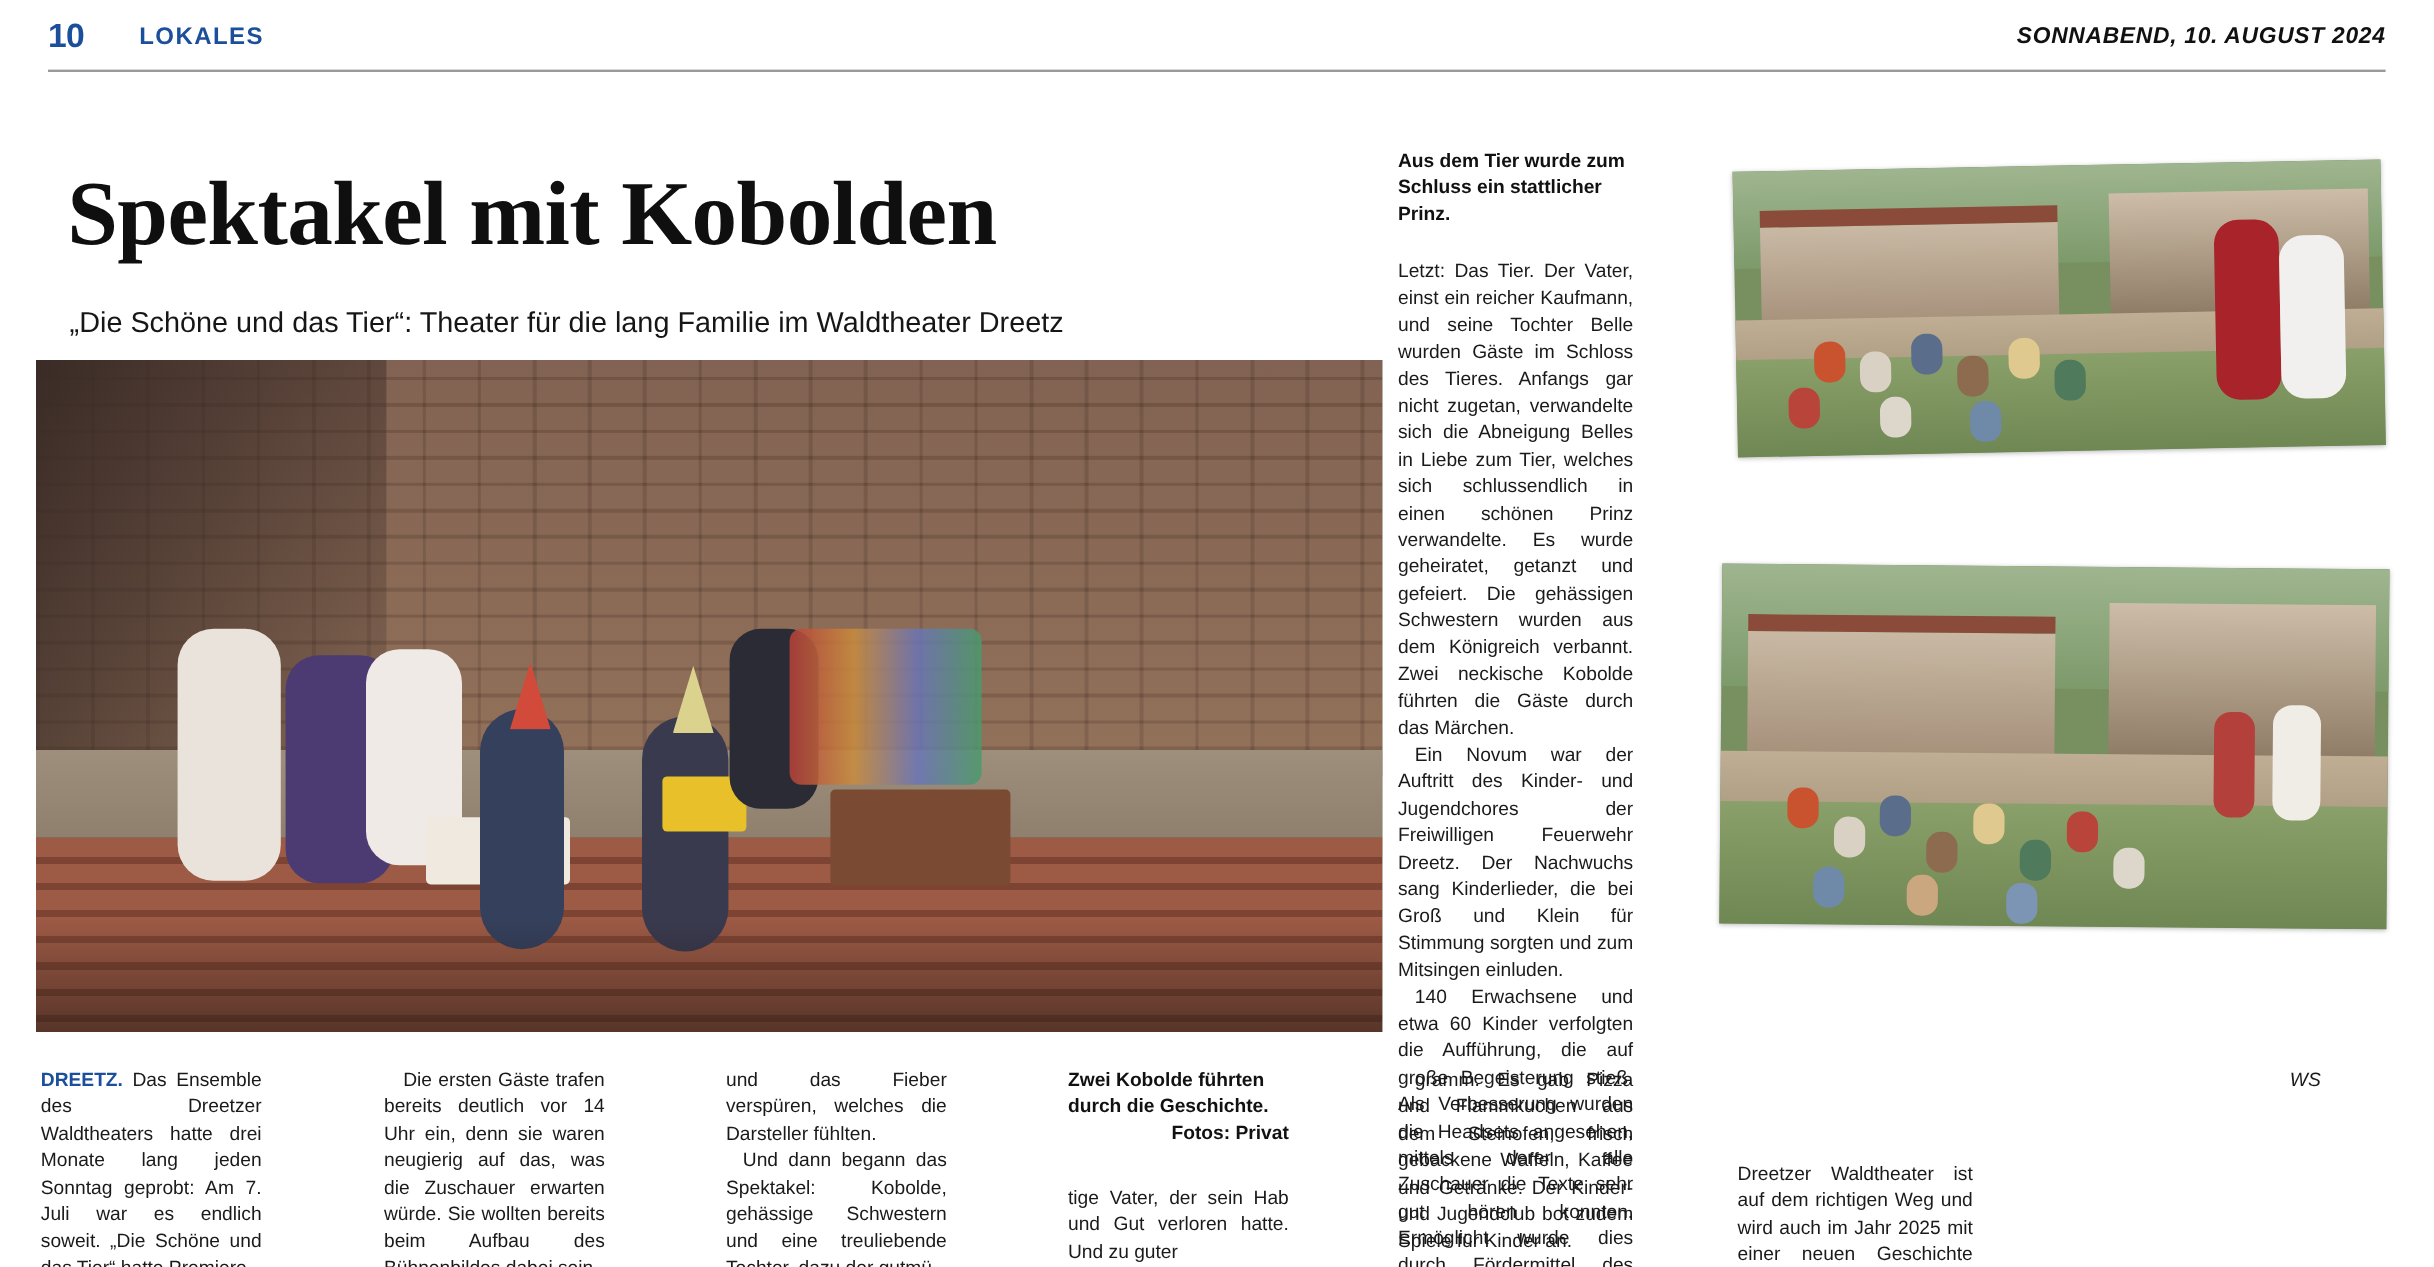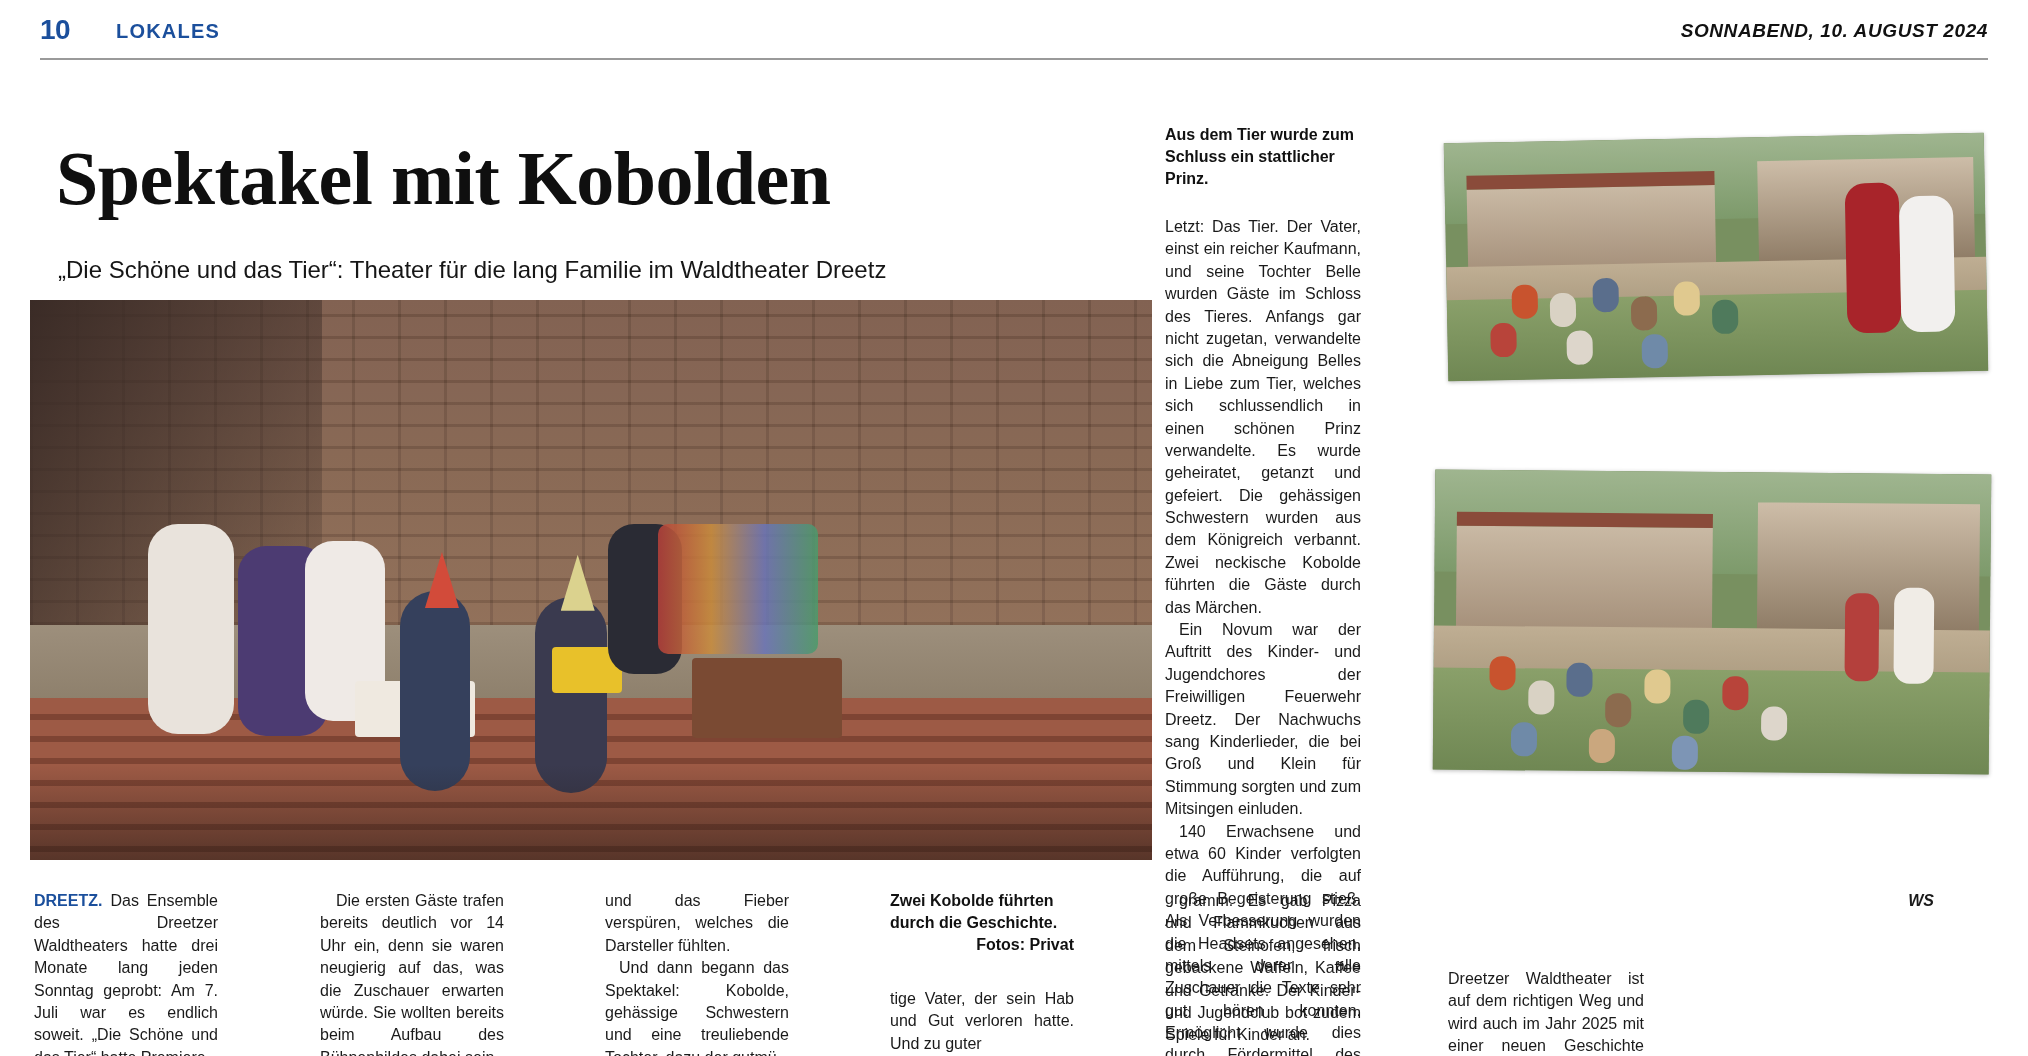--- a/index.html
+++ b/index.html
@@ -193,21 +193,21 @@
   #col-b3 { left: 605px; top: 890px; width: 184px; }
   #col-b4-head { left: 890px; top: 890px; width: 184px; }
   #col-b4 { left: 890px; top: 988px; width: 184px; }
   #col-b5 { left: 1165px; top: 890px; width: 196px; }
   #col-b6-head { left: 1448px; top: 890px; width: 196px; }
   #col-b6 { left: 1448px; top: 968px; width: 196px; }
   #col-b7 { left: 1738px; top: 890px; width: 196px; }
 
   .lead-in { color: #1b4f9c; font-weight: bold; }
   .credit { font-weight: bold; }
-  .sig { font-style: italic; font-weight: bold; }
+  .sig { font-style: italic; font-weight: normal; }
   .rightalign { text-align: right; }
 </style>
 </head>
 <body>
 
 <div class="page">
 
   <div class="masthead">
     <div class="pageno">10</div>
     <div class="section">LOKALES</div>

